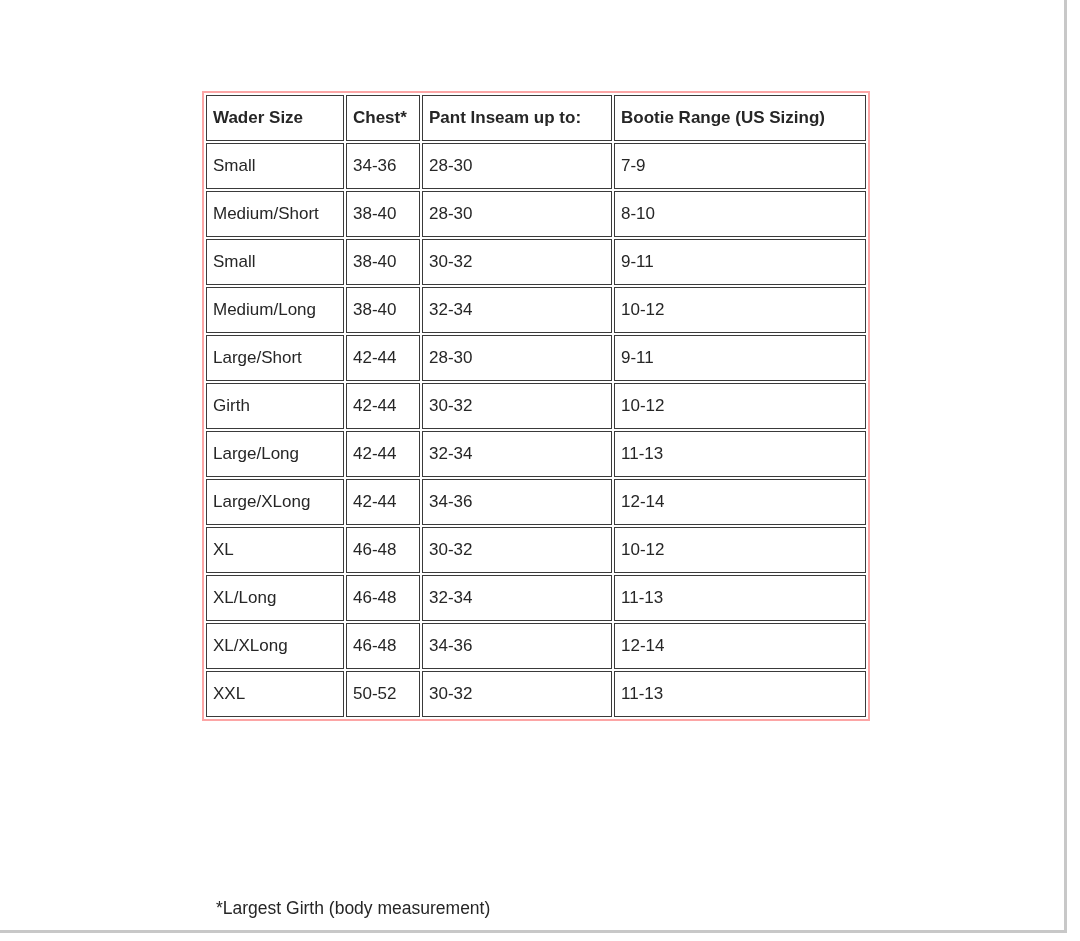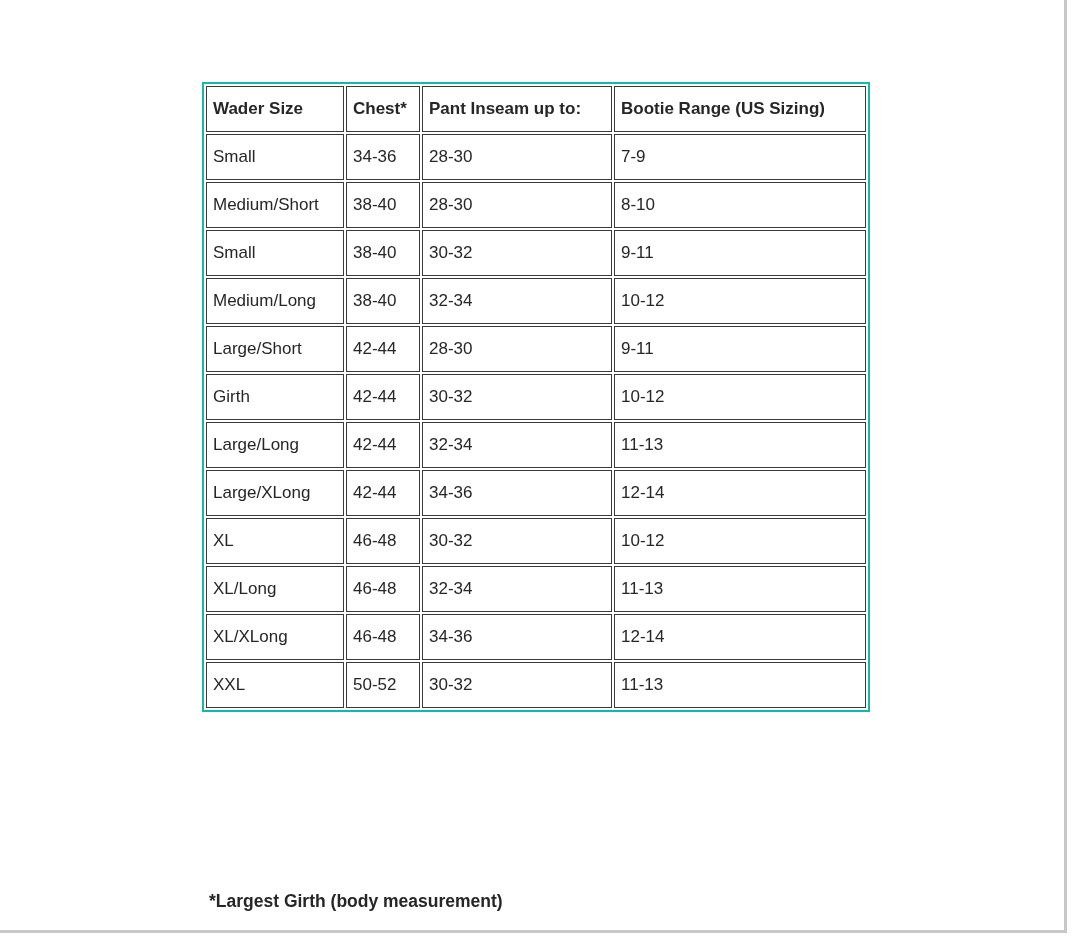--- a/index.html
+++ b/index.html
@@ -10,26 +10,26 @@
     position: relative;
     width: 1080px;
     height: 941px;
     background: #ffffff;
     overflow: hidden;
   }
 
   table.size-chart {
     position: absolute;
     left: 202px;
-    top: 82px;
+    top: 91px;
     width: 664px;
     table-layout: fixed;
     border-collapse: separate;
     border-spacing: 2px;
-    border: 2px solid #14b8a6;
+    border: 2px solid #fca5a5;
     background: #ffffff;
   }
 
   table.size-chart th,
   table.size-chart td {
     border: 1px solid #3a3a3a;
     background: #ffffff;
     color: #262626;
     font-size: 17px;
     line-height: 34px;
@@ -50,25 +50,25 @@
 
   .col-size   { width: 138px; }
   .col-chest  { width: 74px;  }
   .col-inseam { width: 190px; }
   .col-bootie { width: 252px; }
 
   .footnote {
     position: absolute;
     left: 201px;
     top: 880px;
-    margin: 8px;
+    margin: 15px;
     color: #262626;
     font-size: 17.5px;
     line-height: 26px;
-    font-weight: bold;
+    font-weight: normal;
   }
 
   .frame-right {
     position: absolute;
     top: 0;
     left: 1064px;
     width: 3px;
     height: 933px;
     background: #c8c8c8;
   }

